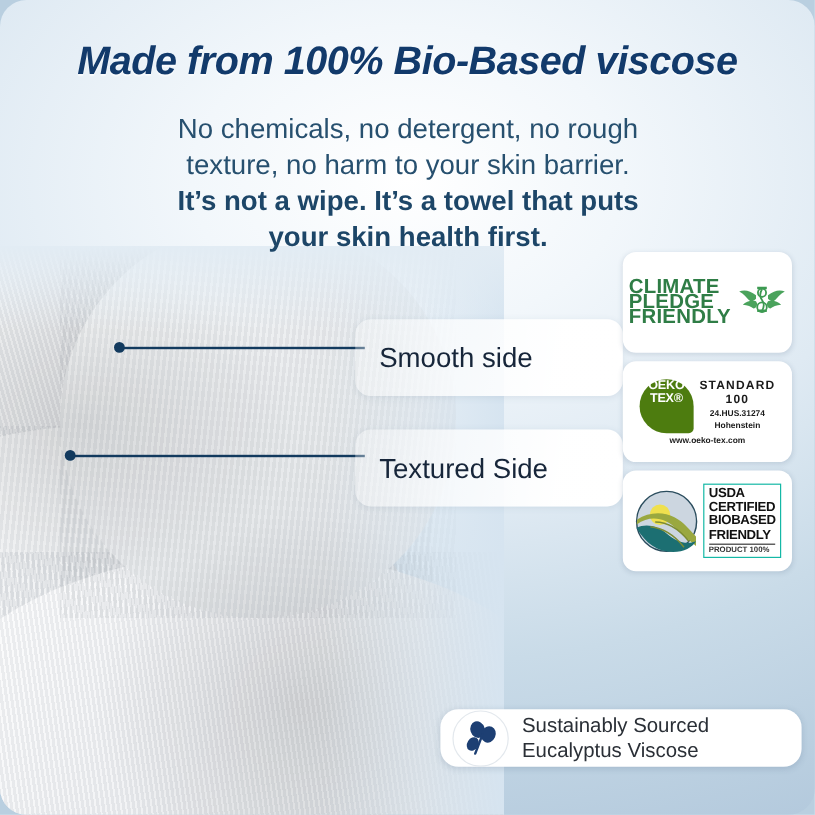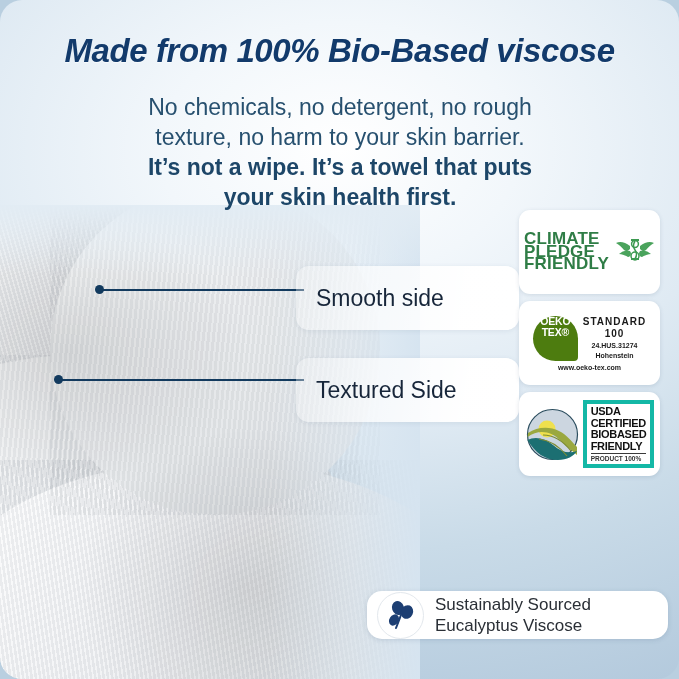--- a/index.html
+++ b/index.html
@@ -121,21 +121,21 @@
     color:#fff;font-weight:bold;font-size:10.5px;line-height:11px;text-align:center;
     letter-spacing:-.2px;
   }
   .oeko-txt{text-align:center;color:#1a1a1a;}
   .oeko-std{font-size:10px;letter-spacing:1px;font-weight:bold;line-height:12px;}
   .oeko-num{font-size:7px;font-weight:bold;line-height:8.5px;margin-top:2px;}
   .oeko-url{font-size:7px;font-weight:bold;color:#1a1a1a;text-align:center;margin-top:3px;}
   .oeko-wrap{display:flex;flex-direction:column;align-items:center;}
   
   .usda{display:flex;align-items:center;gap:3px;}
-  .usda-box{border:4px solid #14b8a6;padding:2px 4px;text-align:left;}
+  .usda-box{border:1px solid #14b8a6;padding:2px 4px;text-align:left;}
   .usda-l1{font-size:11px;font-weight:bold;line-height:11.5px;color:#111;letter-spacing:-.3px;}
   .usda-sub{font-size:6.5px;font-weight:bold;color:#333;border-top:1px solid #3a3a3a;margin-top:1px;padding-top:1px;}
 
   
   #euc-pill{
     position:absolute;left:367px;top:591px;width:291px;height:48px;
     border-radius:15px;background:#fff;
     box-shadow:0 1px 5px rgba(60,90,120,.18);
     display:flex;align-items:center;gap:11px;padding-left:10px;
   }

